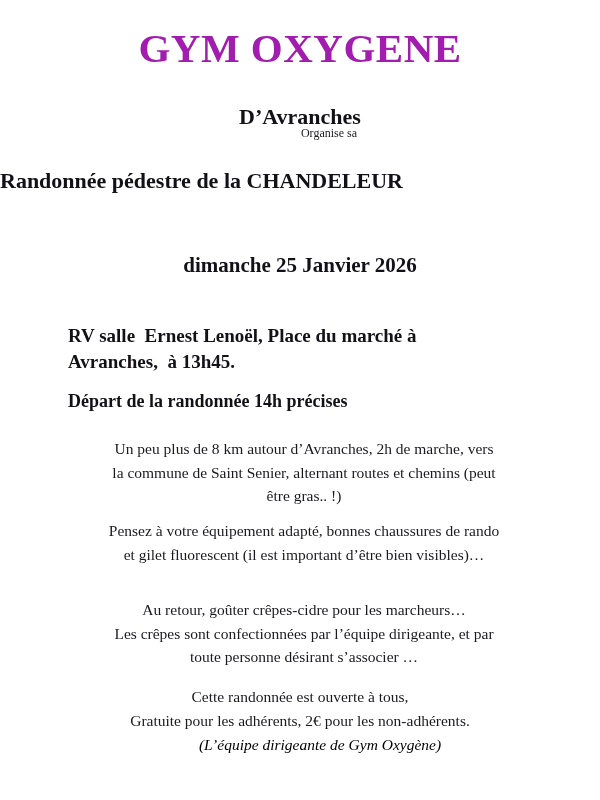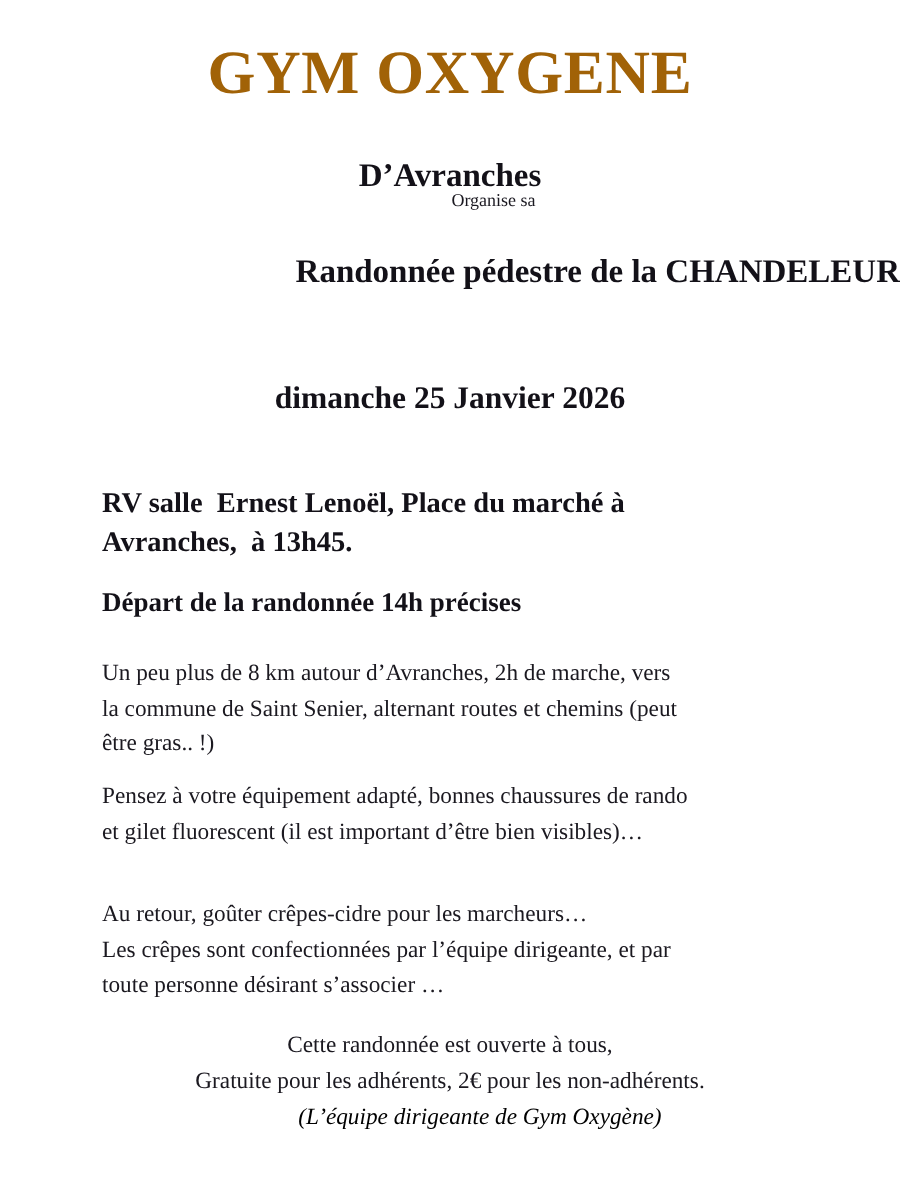--- a/index.html
+++ b/index.html
@@ -26,21 +26,21 @@
   .org-title {
     position: absolute;
     left: 0;
     top: 26px;
     width: 600px;
     text-align: center;
     font-size: 41px;
     font-weight: bold;
     letter-spacing: 0.5px;
     line-height: 1.08;
-    color: #a16207;
+    color: #a21caf;
   }
 
   .org-city {
     position: absolute;
     left: 0;
     top: 84px;
     width: 600px;
     text-align: center;
     font-size: 22px;
     font-weight: bold;
@@ -60,21 +60,21 @@
     line-height: 1.2;
     color: #1a1820;
     padding-left: 29px;
   }
 
   .event-name {
     position: absolute;
     left: 0;
     top: 166px;
     width: 600px;
-    text-align: right;
+    text-align: left;
     font-size: 22px;
     font-weight: bold;
     line-height: 1.32;
     color: #131118;
   }
 
   .event-date {
     position: absolute;
     left: 0;
     top: 253px;
@@ -111,21 +111,21 @@
     font-weight: bold;
     line-height: 1.3;
     color: #131118;
   }
 
   
   .para {
     position: absolute;
     left: 68px;
     width: 472px;
-    text-align: left;
+    text-align: center;
     font-size: 15.5px;
     font-weight: normal;
     line-height: 23.5px;
     white-space: pre-wrap;
     color: #1b1920;
   }
   .para-route   { top: 437px; }
   .para-gear    { top: 519px; }
   .para-crepes  { top: 598px; }
 

